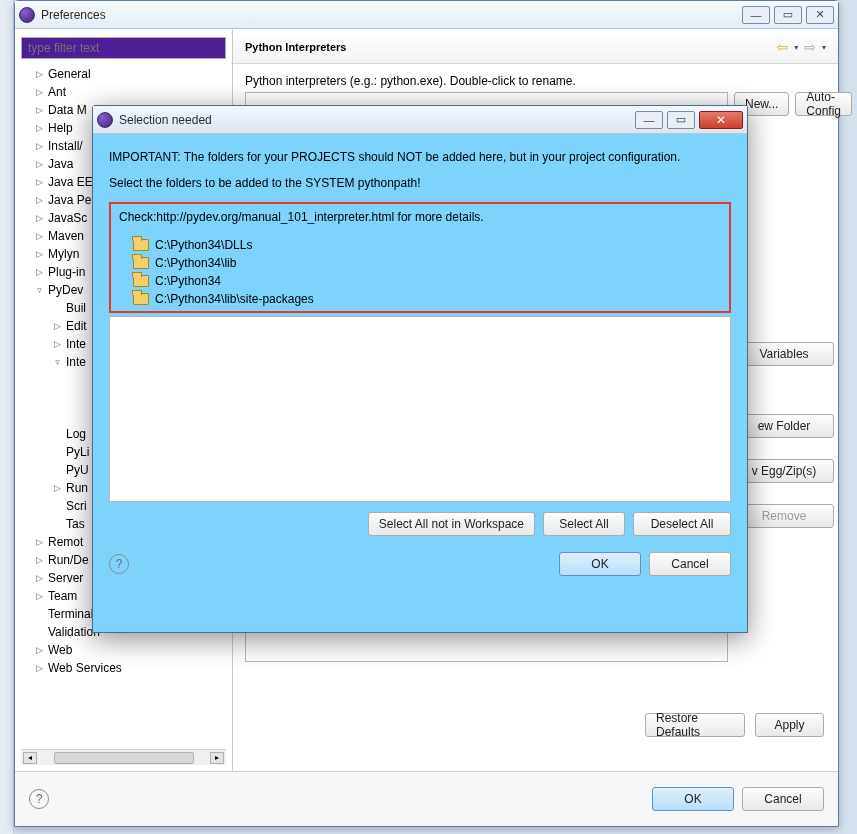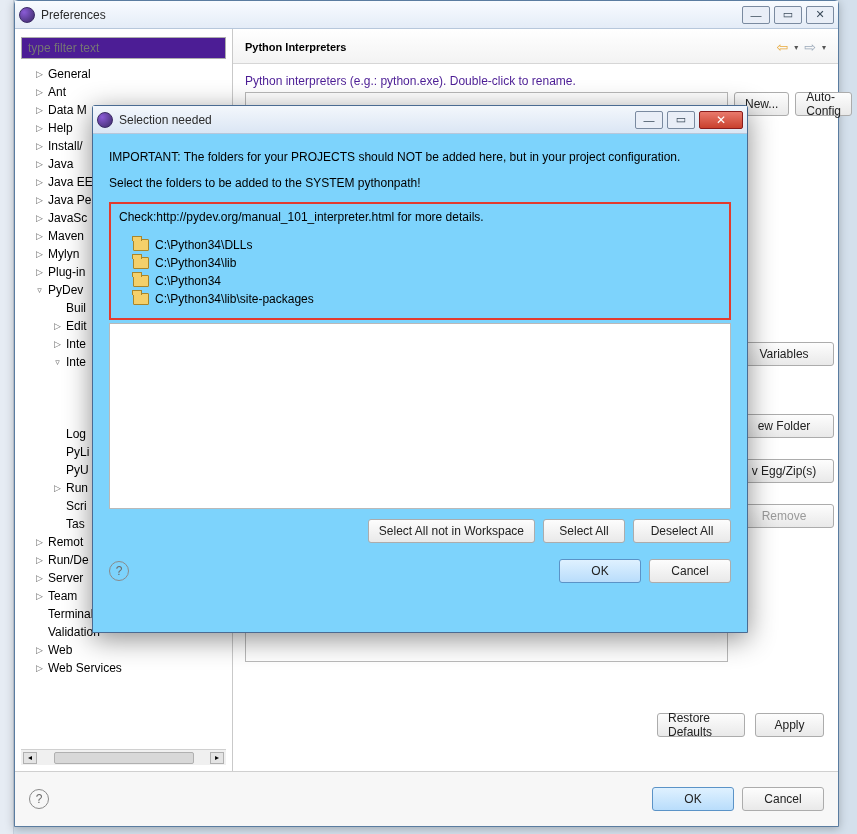--- a/index.html
+++ b/index.html
@@ -59,21 +59,21 @@
     background: linear-gradient(#ffffff,#f3f3f3);
   }
   .right-head h2 { margin: 0; font-size: 11px; font-weight: bold; flex: 1; }
   .nav-icons { display:flex; gap:6px; align-items:center; color:#7a7a7a; }
   .nav-icons .arrow { font-size: 14px; }
   .arrow.back { color:#e8a93a; }
   .arrow.fwd { color:#9aa8b8; }
   .caret { font-size:8px; color:#555; }
 
   .right-body { padding: 8px 12px; flex: 1; position: relative; }
-  .hint { margin: 2px 0 26px 0; color:#4c1d95; }
+  .hint { margin: 2px 0 26px 0; color:#000000; }
   .interp-box {
     height: 570px; border: 1px solid #b9b9b9; background: #fff;
     position: absolute; left: 12px; right: 110px; top: 28px;
   }
   .side-btns { position:absolute; right:4px; top:28px; width:100px; display:flex; flex-direction:row; gap:6px; }
   .side-btns2 { position:absolute; right:4px; top:278px; width:100px; display:flex; flex-direction:column; gap:6px; }
   .side-btns3 { position:absolute; right:4px; top:350px; width:100px; display:flex; flex-direction:column; gap:21px; }
   .btn {
     height: 24px; border: 1px solid #acacac; border-radius: 3px;
     background: linear-gradient(#fdfdfd,#e9e9e9); padding: 0 10px;
@@ -100,21 +100,21 @@
     border-radius: 3px 3px 0 0; z-index: 50;
   }
   .modal .titlebar { background: linear-gradient(#f3f7fc,#dbe6f4); }
   .modal .win-close {
     width:44px; height:18px; border:1px solid #8a1c1c; border-radius:2px;
     background: linear-gradient(#e97a6c,#c9402e); color:#fff; display:flex;align-items:center;justify-content:center;
   }
   .modal-body { padding: 10px 16px 0 16px; }
   .modal-body p { margin: 6px 0 12px 0; }
   .redbox {
-    border: 2px solid #e23b2e; padding: 6px 8px 10px 8px; margin-bottom:4px;
+    border: 2px solid #e23b2e; padding: 6px 8px 3px 8px; margin-bottom:4px;
   }
   .folder-list {
     border:1px solid #b9b9b9; background:#fff; height:286px; padding:6px;
     margin-top:-1px;
   }
   .folder-item { display:flex; align-items:center; gap:6px; padding:2px 0 2px 14px; }
   .ficon {
     width:16px; height:12px; background:#f4d06a; border:1px solid #a8852a; border-radius:1px; position:relative;
   }
   .ficon::before { content:""; position:absolute; left:-2px; top:-4px; width:8px; height:4px; background:#f4d06a; border:1px solid #a8852a; border-bottom:none; border-radius:1px 1px 0 0; }
@@ -322,21 +322,21 @@
         <div class="side-btns3">
           <div class="btn">ew Folder</div>
           <div class="btn">v Egg/Zip(s)</div>
           <div class="btn disabled">Remove</div>
         </div>
       </div>
     </div>
   </div>
 
   <div class="right-bottom-btns">
-    <div class="btn" style="width:88px">Restore Defaults</div>
+    <div class="btn" style="width:100px">Restore Defaults</div>
     <div class="btn" style="width:69px">Apply</div>
   </div>
 
   <div class="footer">
     <div class="help-circle">?</div>
     <div class="spacer"></div>
     <div class="btn primary" style="width:82px">OK</div>
     <div class="btn" style="width:82px">Cancel</div>
   </div>
 </div>

